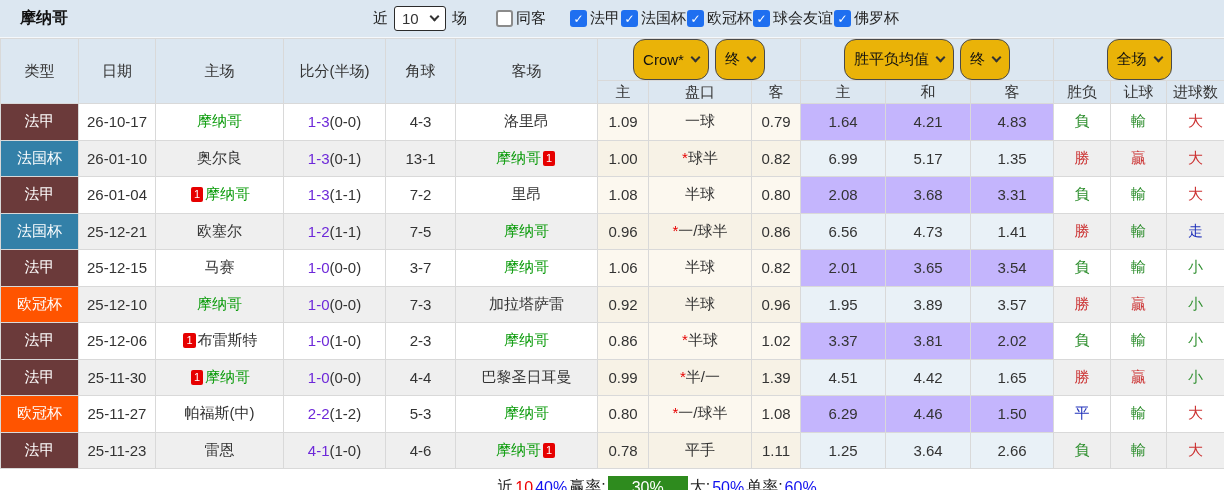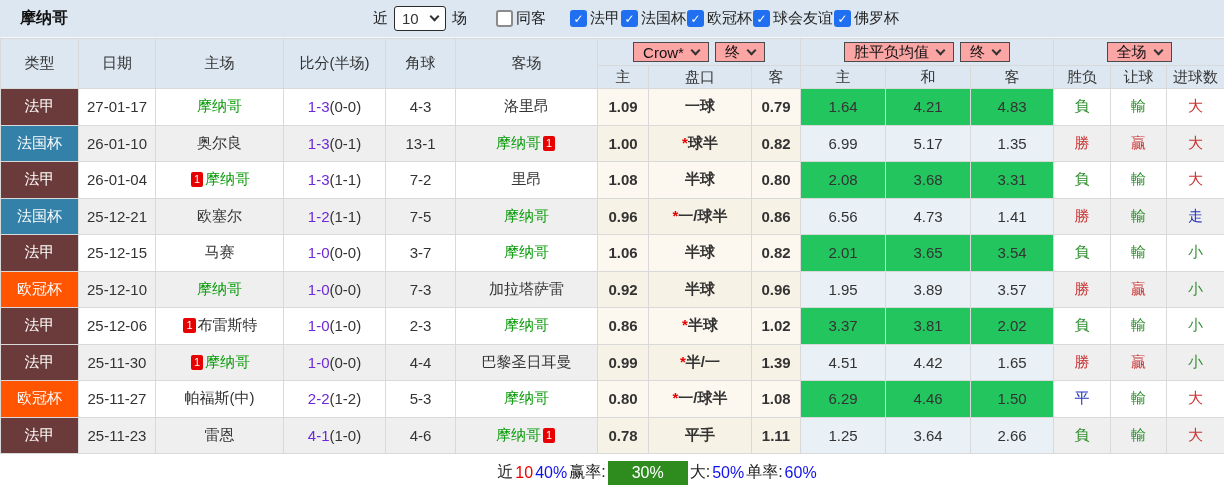--- a/index.html
+++ b/index.html
@@ -26,27 +26,27 @@
   .cb-label { margin: 0 1px 0 3px; color: #222; }
 
   
   table { width: 1224px; border-collapse: collapse; table-layout: fixed; }
   th, td { border: 1px solid #d9d9d9; text-align: center; vertical-align: middle;
     overflow: hidden; white-space: nowrap; font-weight: normal; }
   thead tr.h1 { height: 27px; }
   thead tr.h2 { height: 23px; }
   thead th { background: #dce7f1; color: #333; }
   .dd-wrap { display: inline-flex; gap: 6px; align-items: center; }
-  .dd { display: inline-flex; align-items: center; background: #fca5a5; border: 1px solid #4a4a4a;
-    border-radius: 0; height: 20px; padding: 0 9px; cursor: pointer; color: #111; }
+  .dd { display: inline-flex; align-items: center; background: #eab308; border: 1px solid #4a4a4a;
+    border-radius: 12px; height: 41px; padding: 0 9px; cursor: pointer; color: #111; }
   tbody tr { height: 36.5px; background: #fff; }
   tbody tr:nth-child(even) { background: #efefef; }
-  td.asia { background: #fcf8ef; font-weight: bold; }
+  td.asia { background: #fcf8ef; }
   tbody tr:nth-child(even) td.asia { background: #f7f2e6; }
-  td.euro { background: #22c55e; }
+  td.euro { background: #c4b5fd; }
   tbody tr:nth-child(even) td.euro { background: #e9f1f7; }
 
   td.league-badge { color: #fff; padding: 0; }
   .lg-ligue1 { background: #6b3a3a; }
   .lg-frcup  { background: #3380a8; }
   .lg-ucl    { background: #ff5400; }
 
   .score-main { color: #6d28d9; }
   .score-half { color: #333; text-align: right; }
   .team.c-team-green { color: #0a9b0a; }
@@ -174,21 +174,21 @@
       <th>和</th>
       <th>客</th>
       <th>胜负</th>
       <th>让球</th>
       <th>进球数</th>
     </tr>
   </thead>
   <tbody>
     <tr>
       <td class="league-badge lg-ligue1">法甲</td>
-      <td>27-01-17</td>
+      <td>26-10-17</td>
       <td><span class="team c-team-green">摩纳哥</span></td>
       <td><span class="score-main">1-3</span><span class="score-half">(0-0)</span></td>
       <td>4-3</td>
       <td><span class="team">洛里昂</span></td>
       <td class="asia">1.09</td>
       <td class="asia"><span class="star"></span><span>一球</span></td>
       <td class="asia">0.79</td>
       <td class="euro">1.64</td>
       <td class="euro">4.21</td>
       <td class="euro">4.83</td>

